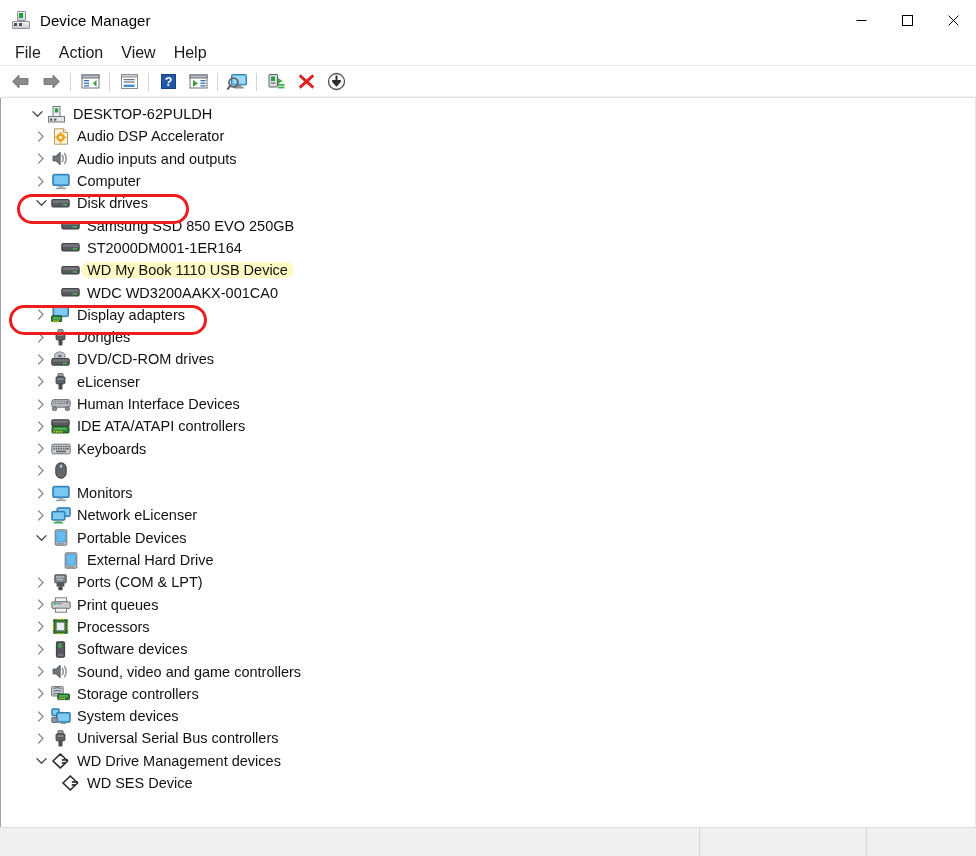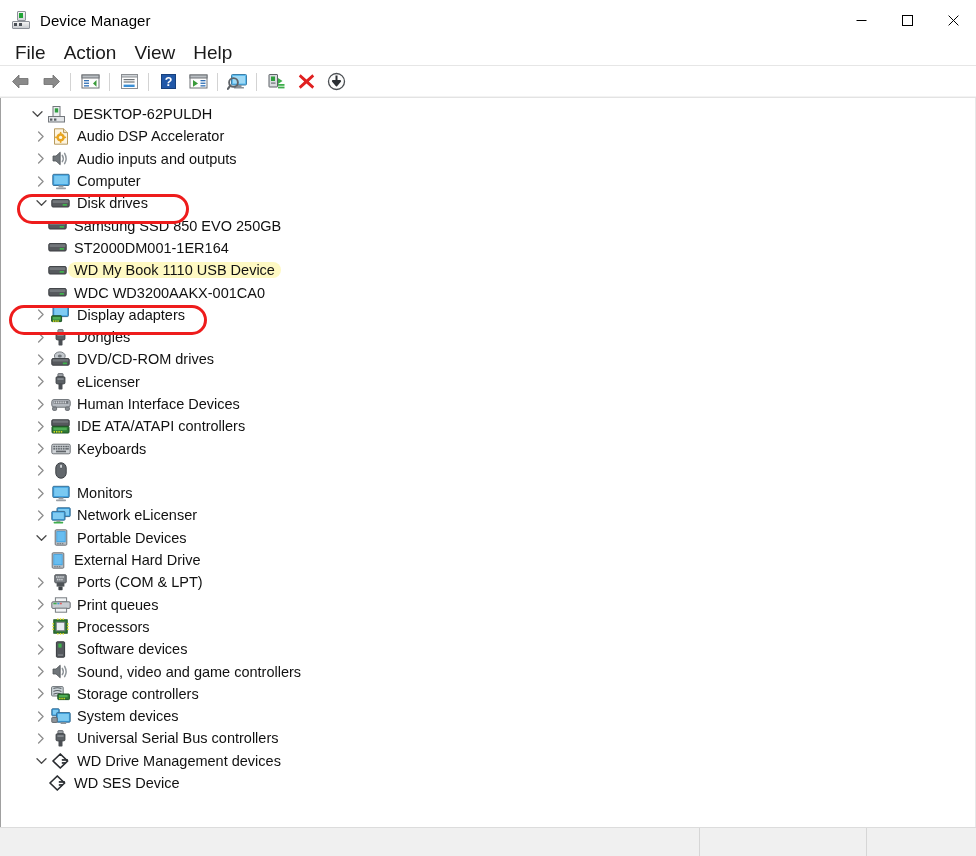--- a/index.html
+++ b/index.html
@@ -118,21 +118,21 @@
   .menubar {
     height: 24px;
     min-height: 24px;
     display: flex;
     align-items: center;
     background: #ffffff;
     padding-left: 6px;
     border-bottom: 1px solid #e6e6e6;
   }
   .menu-item {
-    font-size: 19px;
+    font-size: 16px;
     color: #1a1a1a;
     padding: 3px 9px;
     cursor: default;
     white-space: nowrap;
   }
 
   
   .toolbar {
     height: 31px;
     min-height: 31px;
@@ -218,21 +218,21 @@
     background: #fef9c3;
     margin-left: 0px;
     padding-left: 6px;
     padding-right: 6px;
     border-radius: 8px;
   }
 
   
   .lvl0 { padding-left: 10px; margin-left: 17px; }
   .lvl1 { padding-left: 31px; }
-  .lvl2 { padding-left: 28px; text-align: right; }
+  .lvl2 { padding-left: 41px; text-align: right; }
 
   
   .statusbar {
     height: 29px;
     min-height: 29px;
     display: flex;
     background: #f0f0f0;
     border-top: 1px solid #dcdcdc;
     align-items: stretch;
     box-sizing: border-box;

